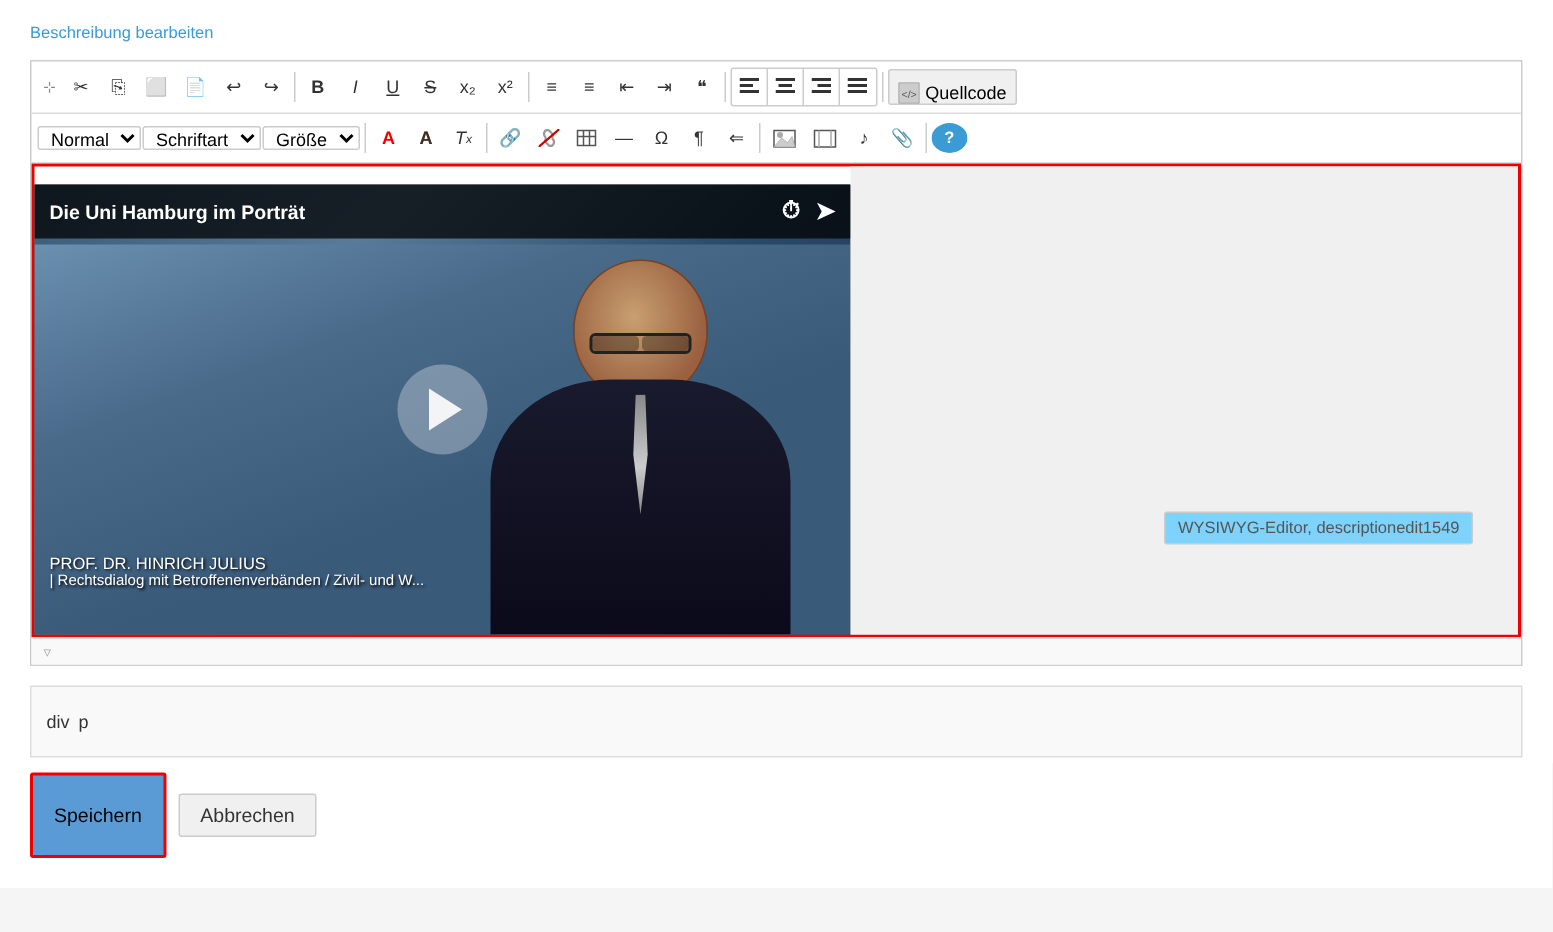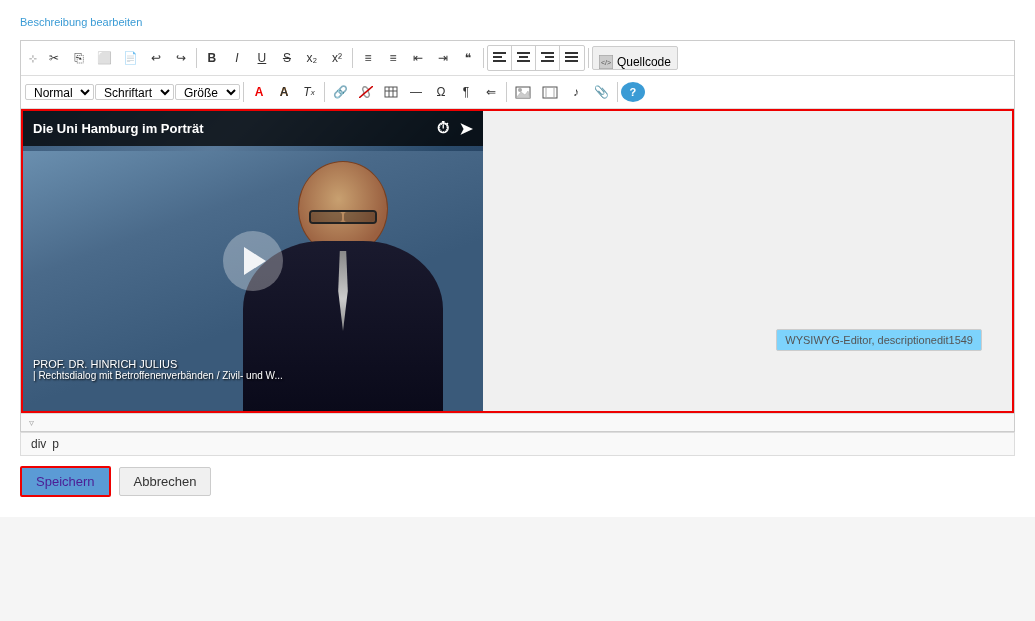--- a/index.html
+++ b/index.html
@@ -93,22 +93,23 @@
     }
     
     .editor-content-wrapper {
       border: 2px solid #e00;
       background: #fff;
       min-height: 300px;
       display: flex;
       flex-direction: row;
     }
     .editor-left {
-      width: 460px;
+      width: 544px;
       flex-shrink: 0;
+      margin-top: 12px;
     }
     .editor-right {
       flex: 1;
       background: #f0f0f0;
       position: relative;
       min-height: 300px;
     }
     .editor-tooltip {
       position: absolute;
       bottom: 60px;
@@ -191,43 +192,44 @@
     }
     .video-caption-name {
       font-weight: normal;
       font-size: 11px;
       text-transform: uppercase;
     }
     
     .tag-bar {
       display: flex;
       align-items: center;
-      padding: 4px 10px;
+      padding: 16px 10px;
       border: 1px solid #ddd;
       background: #f9f9f9;
       gap: 6px;
       font-size: 12px;
       color: #555;
+      margin-top: 13px;
     }
     .tag-item {
       cursor: pointer;
       color: #333;
     }
     
     .actions-row {
       display: flex;
       align-items: center;
       gap: 8px;
       padding: 10px 0 0 0;
     }
     .btn-save {
       background: #5b9bd5;
-      color: #4c1d95;
+      color: #000000;
       border: 2px solid #e00;
-      padding: 6px 14px;
+      padding: 19px 14px;
       cursor: pointer;
       font-size: 13px;
       border-radius: 2px;
     }
     .btn-cancel {
       background: #f0f0f0;
       color: #333;
       border: 1px solid #ccc;
       padding: 6px 14px;
       cursor: pointer;

